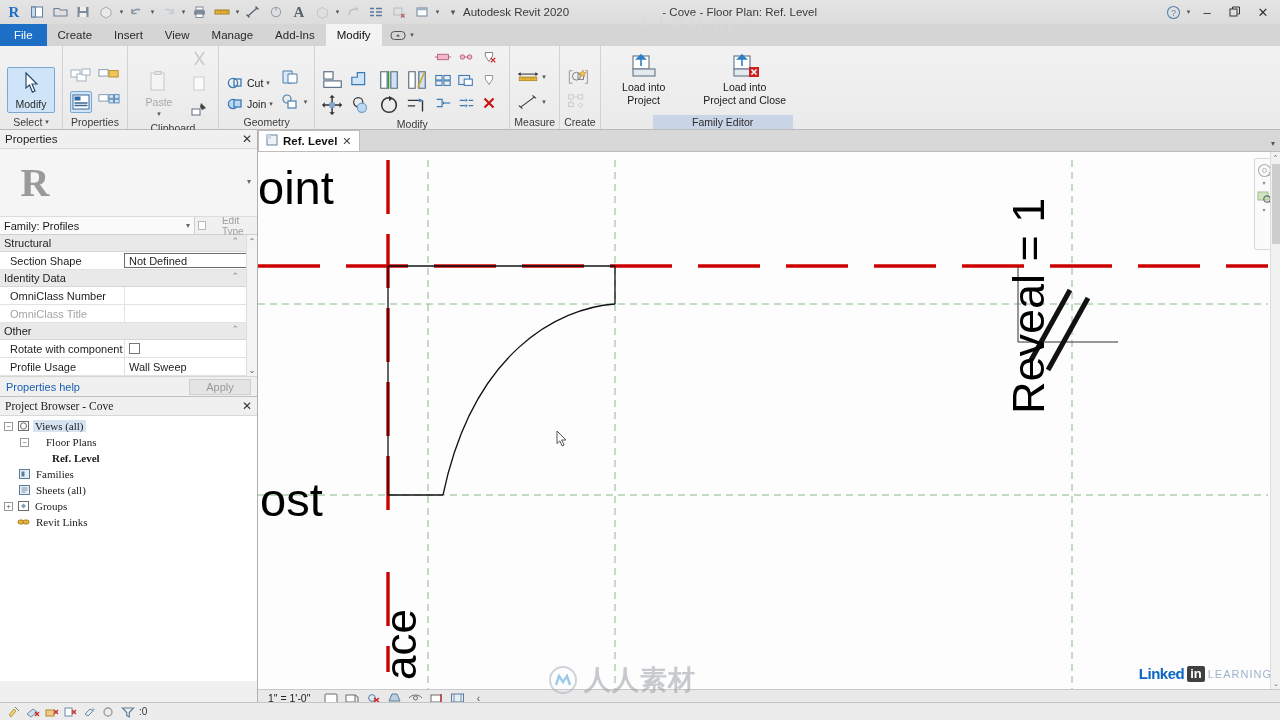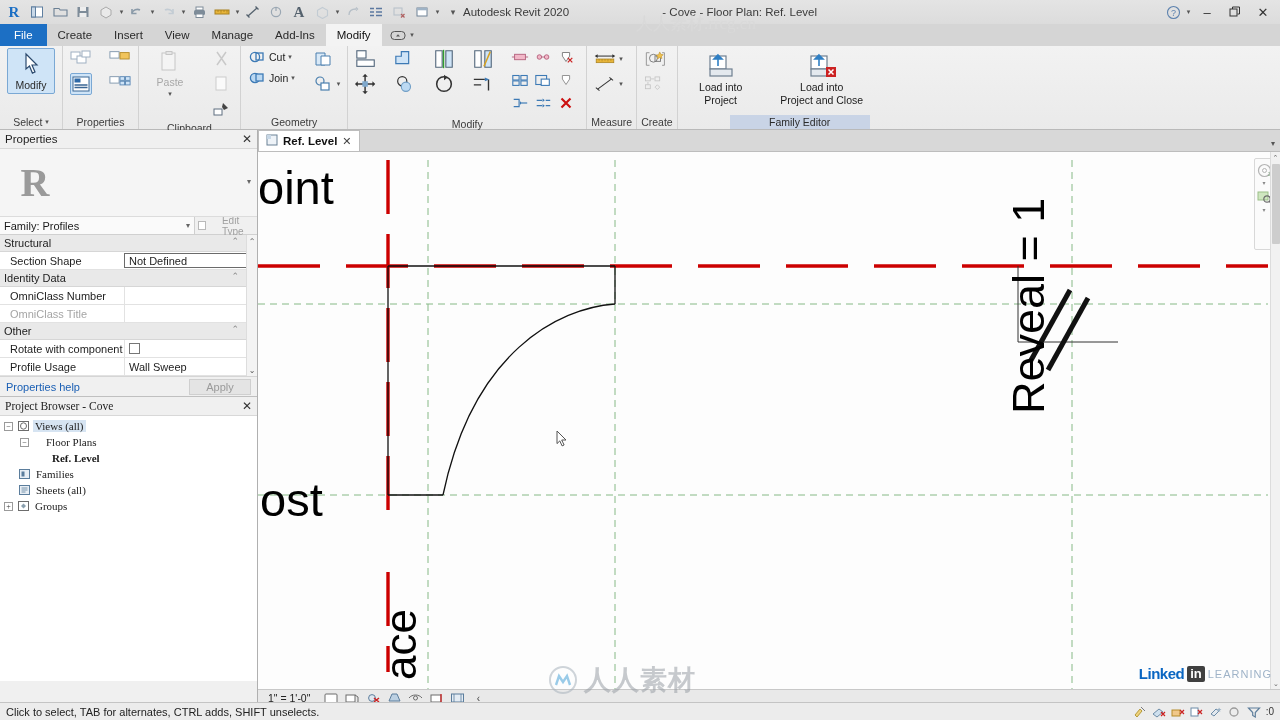--- a/index.html
+++ b/index.html
@@ -59,21 +59,21 @@
   .ribbon {
     position: absolute; top: 46px; left: 0; width: 1280px; height: 84px;
     background: linear-gradient(#f2f2f2, #eaeaea);
     border-bottom: 1px solid #b9b9b9;
     display: flex; align-items: stretch;
   }
   .panel {
     position: relative; display: flex; flex-direction: column;
     border-right: 1px solid #d2d2d2; padding: 0 4px;
   }
-  .panel-body { flex: 1; display: flex; align-items: flex-start; padding: 2px 3px; gap: 17px; }
+  .panel-body { flex: 1; display: flex; align-items: flex-end; padding: 2px 3px; gap: 6px; }
   .panel-title {
     height: 14px; text-align: center; font-size: 10.5px; color: #3b3b3b;
     display: flex; align-items: center; justify-content: center; gap: 3px;
   }
   .big-btn {
     width: 48px; display: flex; flex-direction: column; align-items: center;
     justify-content: center; gap: 2px; padding: 2px 0;
   }
   .big-btn.sel { background: #cfe4f7; border: 1px solid #7aa8d4; border-radius: 2px; }
   .big-btn .lbl { font-size: 10.5px; color: #2a2a2a; }
@@ -878,20 +878,29 @@
           <span class="texp">+</span>
           <span class="ticon">
             <svg width="13" height="12" viewBox="0 0 13 12">
                 <rect x="1.5" y="1.5" width="10" height="9" fill="none" stroke="#6c6c6c" stroke-width="1"></rect>
                 <path d="M4 6l2.5-2.5L9 6l-2.5 2.5z" fill="#8a9fae"></path>
               </svg>
           </span>
           <span class="tlabel">Groups</span>
         </div>
 
+        <div class="tnode" style="padding-left:17px;">
+          <span class="ticon">
+            <svg width="14" height="12" viewBox="0 0 14 12">
+                <rect x="1" y="4" width="6" height="4" rx="2" fill="#e8b53a" stroke="#a8801f"></rect>
+                <rect x="6" y="4" width="6" height="4" rx="2" fill="#e8b53a" stroke="#a8801f"></rect>
+              </svg>
+          </span>
+          <span class="tlabel">Revit Links</span>
+        </div>
       </div>
     </div>
   </div>
 
   <div class="canvas-wrap">
 
     <div class="viewtabs">
       <div class="vtab">
         <span>
           <svg width="12" height="12" viewBox="0 0 12 12">
@@ -1030,21 +1039,20 @@
   <div class="wm-cn">
     <svg width="30" height="30" viewBox="0 0 30 30">
       <circle cx="15" cy="15" r="13" fill="none" stroke="#a9b3bd" stroke-width="2"></circle>
       <path d="M8 20l3-9 4 6 4-6 3 9" fill="none" stroke="#4aa3d8" stroke-width="2.4"></path>
     </svg>
     <span class="cn-txt">人人素材</span>
   </div>
   <div class="wm-rrcg">人人素材.rrcg.cn</div>
 
   <div class="statusbar">
-    <span>Click to select, TAB for alternates, CTRL adds, SHIFT unselects.</span>
     <span class="sb-right">
       <span class="sb-icon">
         <svg width="14" height="12" viewBox="0 0 14 12">
             <path d="M2 9l5-6 2 2-5 6z" fill="#f0d27a" stroke="#b59b3c"></path>
             <path d="M8 1l4 4" stroke="#7a7a7a"></path>
           </svg>
       </span>
       <span class="sb-icon">
         <svg width="14" height="12" viewBox="0 0 14 12">
             <path d="M1 8l6-5 4 3-6 5z" fill="#cfe0ee" stroke="#6d8ca8"></path>

